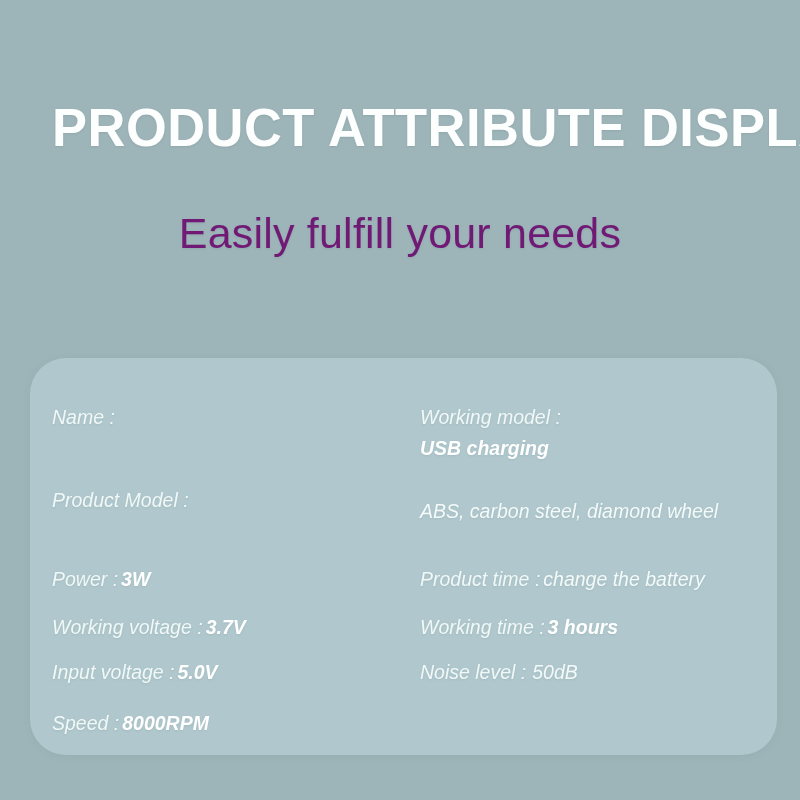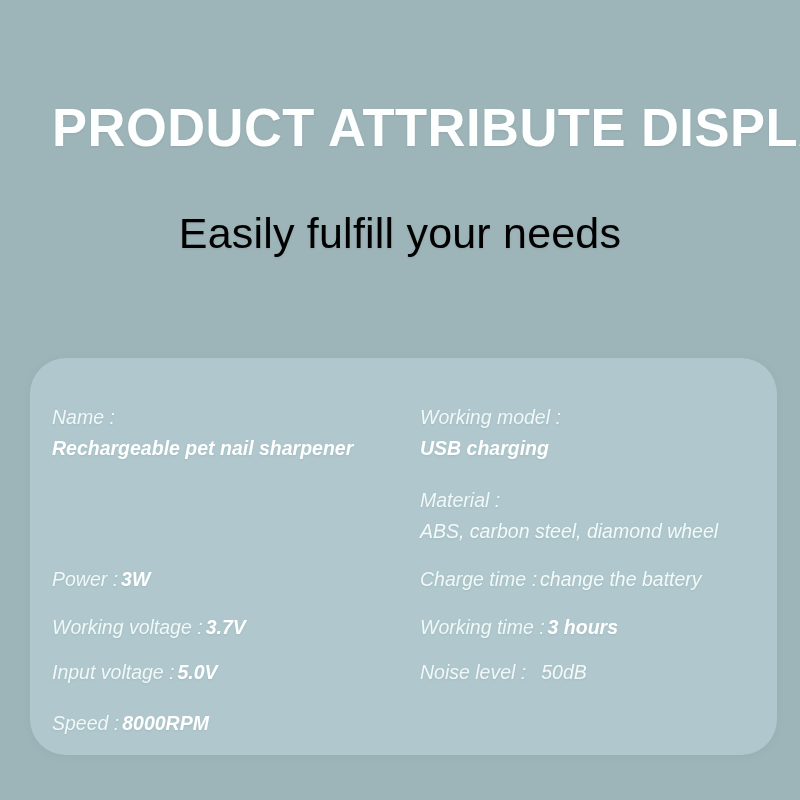--- a/index.html
+++ b/index.html
@@ -42,21 +42,21 @@
 
   .subtitle {
     position: absolute;
     left: 0;
     top: 212px;
     width: 800px;
     text-align: center;
     font-size: 43px;
     font-weight: normal;
     line-height: 1.0;
-    color: #000000;
+    color: #701a75;
     letter-spacing: 0.2px;
     white-space: nowrap;
     text-shadow: 0 1px 2px rgba(120,145,150,0.3);
   }
 
   
   .spec-card {
     position: absolute;
     left: 30px;
     top: 358px;
@@ -134,24 +134,24 @@
   <div class="subtitle">Easily fulfill your needs</div>
 </div>
 
 <div class="spec-card">
   <div class="spec-columns">
 
     <div class="col col-left">
 
       <div class="row stacked r-name">
         <span class="label">Name :</span>
-        <span class="value">Rechargeable pet nail sharpener</span>
       </div>
 
       <div class="row stacked r-model">
+        <span class="label">Product Model :</span>
       </div>
 
       <div class="row r-power">
         <span class="label" style="margin-right: 3px;">Power :</span><span class="value">3W</span>
       </div>
 
       <div class="row r-wvolt">
         <span class="label" style="margin-right: 3px;">Working voltage :</span><span class="value">3.7V</span>
       </div>
 
@@ -166,32 +166,31 @@
     </div>
 
     <div class="col col-right">
 
       <div class="row stacked r-battery">
         <span class="label">Working model :</span>
         <span class="value">USB charging</span>
       </div>
 
       <div class="row stacked r-material">
-        <span class="label">Material :</span>
         <span class="value-plain">ABS, carbon steel, diamond wheel</span>
       </div>
 
       <div class="row r-charge">
-        <span class="label" style="margin-right: 3px;">Charge time :</span><span class="value-plain">change the battery</span>
+        <span class="label" style="margin-right: 3px;">Product time :</span><span class="value-plain">change the battery</span>
       </div>
 
       <div class="row r-wtime">
         <span class="label" style="margin-right: 3px;">Working time :</span><span class="value">3 hours</span>
       </div>
 
       <div class="row r-noise">
-        <span class="label" style="margin-right: 15px;">Noise level :</span><span class="value-plain">50dB</span>
+        <span class="label" style="margin-right: 6px;">Noise level :</span><span class="value-plain">50dB</span>
       </div>
 
     </div>
 
   </div>
 </div>
 
 </body></html>

